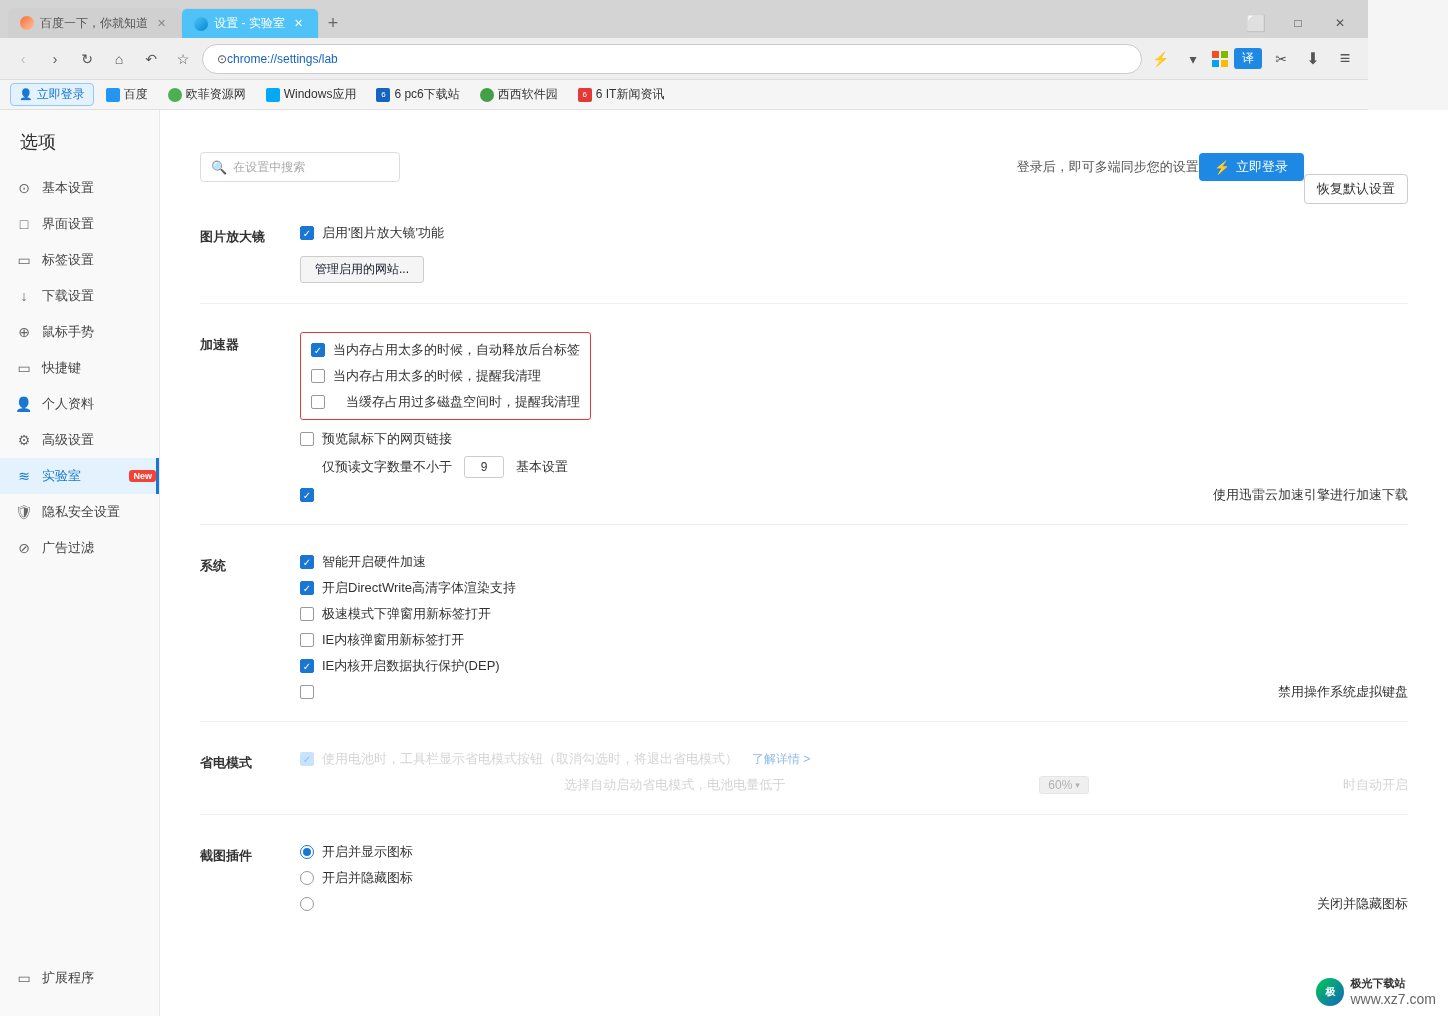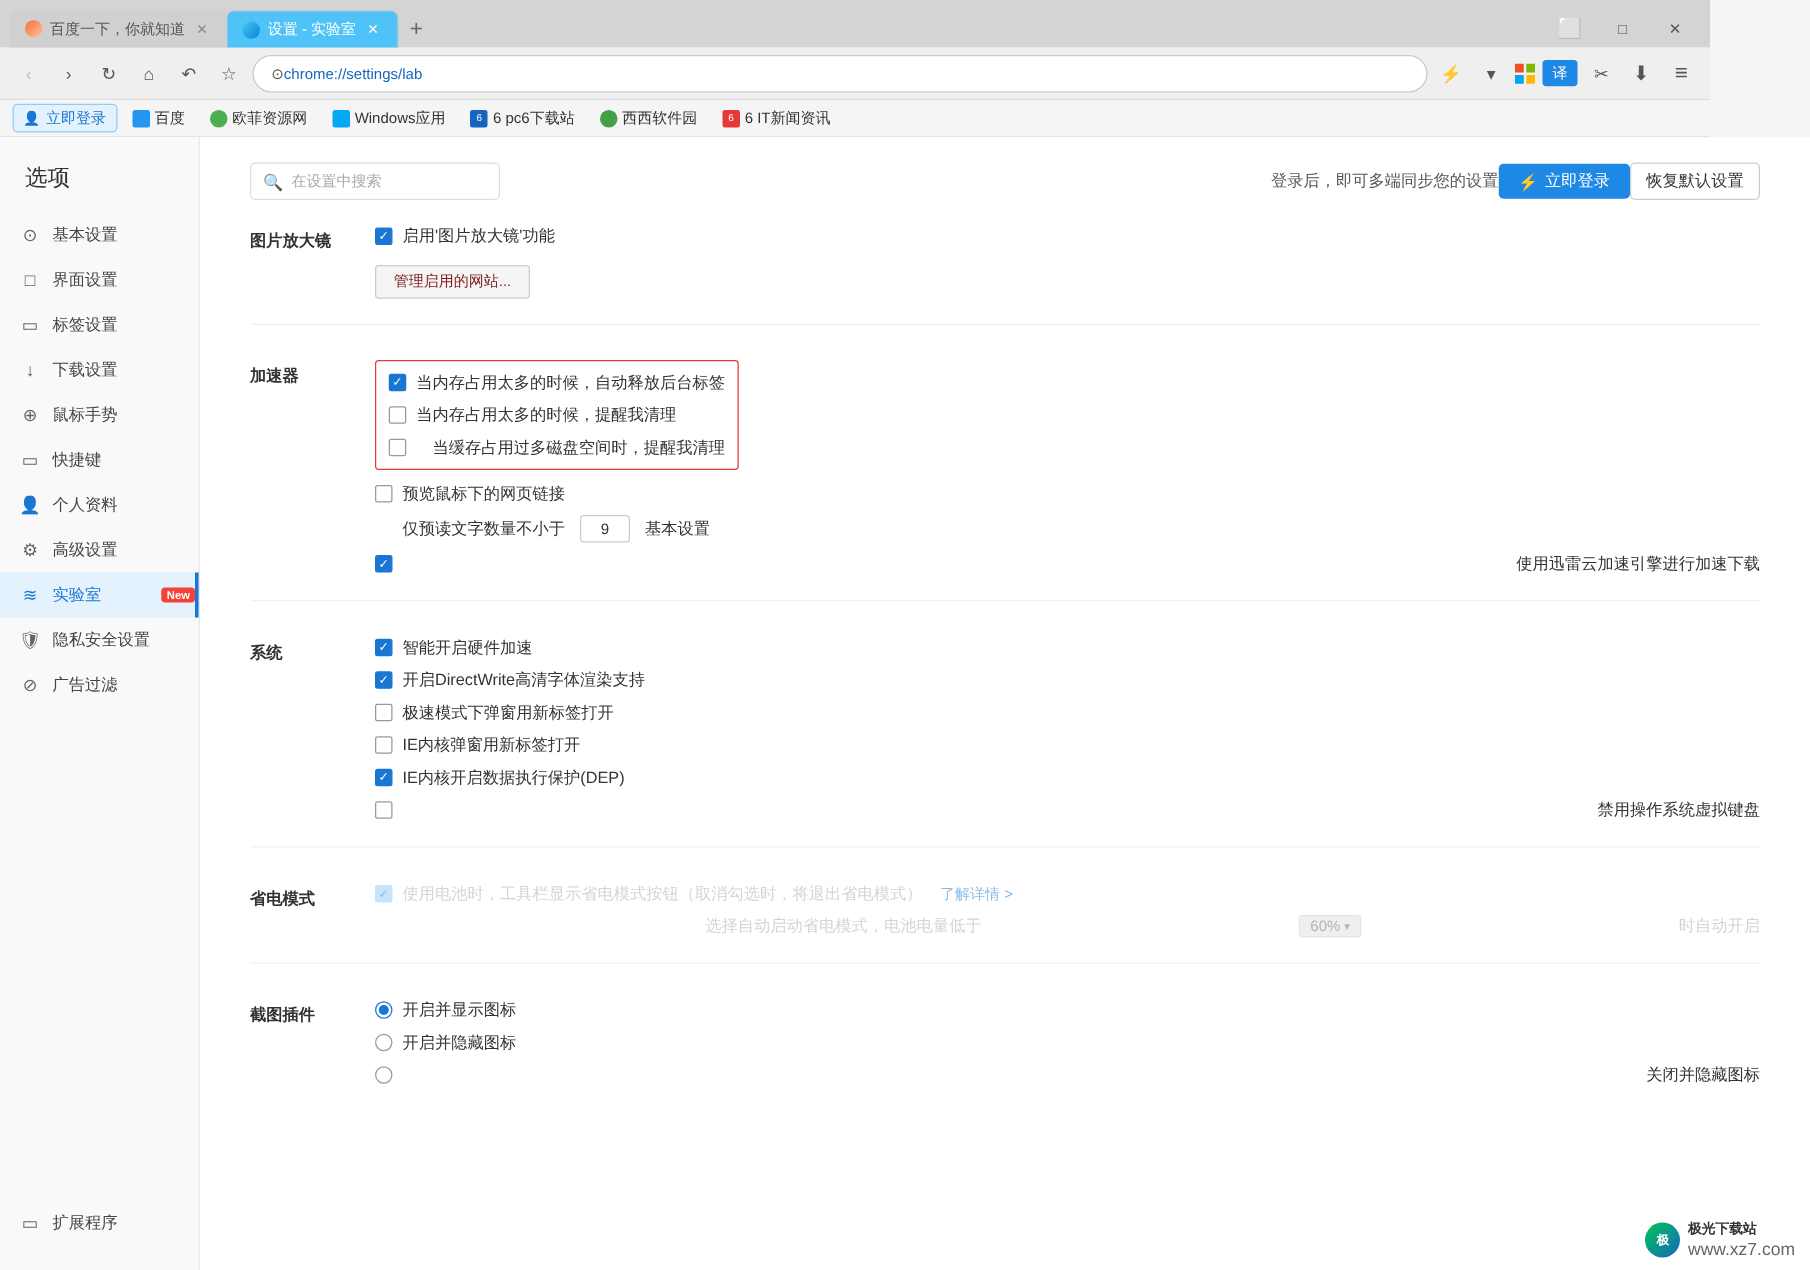--- a/index.html
+++ b/index.html
@@ -45,42 +45,42 @@
     .sidebar { width: 160px; background: #f9f9f9; border-right: 1px solid #e8e8e8; padding: 10px 0; flex-shrink: 0; overflow-y: auto; }
     .sidebar-title { font-size: 18px; color: #333; padding: 10px 20px 16px; font-weight: normal; }
     .sidebar-item { display: flex; align-items: center; padding: 9px 16px; cursor: pointer; font-size: 13px; color: #444; gap: 10px; position: relative; }
     .sidebar-item.active { background: #e3f2fd; color: #1976d2; border-right: 3px solid #1976d2; }
     .sidebar-icon { width: 16px; height: 16px; flex-shrink: 0; display: flex; align-items: center; justify-content: center; color: #666; font-size: 14px; }
     .new-badge { background: #f44336; color: white; font-size: 9px; padding: 1px 4px; border-radius: 3px; position: absolute; right: 0; top: 50%; transform: translateY(-50%); font-weight: bold; }
 
     
     .main-content { flex: 1; overflow-y: auto; padding: 20px 40px 40px; background: #fff; }
     .login-btn { background: #1e88e5; color: white; padding: 5px 16px; border-radius: 4px; font-size: 13px; cursor: pointer; display: inline-flex; align-items: center; gap: 5px; }
-    .restore-btn { background: white; border: 1px solid #ccc; color: #333; padding: 5px 12px; border-radius: 4px; font-size: 13px; cursor: pointer; }
+    .restore-btn { background: white; border: 1px solid #ccc; color: #333; padding: 5px 12px; border-radius: 4px; font-size: 13px; cursor: pointer; margin-top: 44px; }
 
     
     .section { display: flex; margin-bottom: 28px; padding-bottom: 20px; border-bottom: 1px solid #f0f0f0; }
     .section:last-child { border-bottom: none; }
     .section-label { width: 100px; font-size: 13px; color: #333; font-weight: bold; padding-top: 4px; flex-shrink: 0; }
     .section-content { flex: 1; }
 
     
     .option-row { display: flex; align-items: center; gap: 8px; margin-bottom: 8px; cursor: pointer; }
     .option-row:last-child { margin-bottom: 0; justify-content: space-between; }
     .cb { width: 14px; height: 14px; border: 1px solid #999; border-radius: 2px; display: flex; align-items: center; justify-content: center; flex-shrink: 0; background: white; }
     .cb.checked { background: #1976d2; border-color: #1976d2; color: white; font-size: 10px; }
     .cb.disabled { background: #f0f0f0; border-color: #ccc; }
     .cb.checked.disabled { background: #90caf9; border-color: #90caf9; }
     .radio { width: 14px; height: 14px; border: 1px solid #999; border-radius: 50%; display: flex; align-items: center; justify-content: center; flex-shrink: 0; background: white; }
     .radio.checked { border-color: #1976d2; }
     .radio.checked::after { content: ''; width: 8px; height: 8px; background: #1976d2; border-radius: 50%; }
     .option-text { font-size: 13px; color: #333; }
     .option-text.disabled { color: #aaa; }
 
-    .manage-btn { margin-top: 6px; border: 1px solid #ccc; background: #f5f5f5; padding: 4px 14px; border-radius: 3px; font-size: 12px; cursor: pointer; color: #7f1d1d; display: inline-block; }
+    .manage-btn { margin-top: 6px; border: 1px solid #ccc; background: #f5f5f5; padding: 4px 14px; border-radius: 3px; font-size: 12px; cursor: pointer; color: #0f172a; display: inline-block; }
 
     .inline-input { width: 40px; height: 22px; border: 1px solid #ccc; border-radius: 3px; text-align: center; font-size: 12px; color: #333; margin: 0 4px; }
 
     .link-text { color: #1976d2; cursor: pointer; font-size: 12px; }
   </style>
 </head>
 <body>
 
 <div class="browser-chrome">
 

